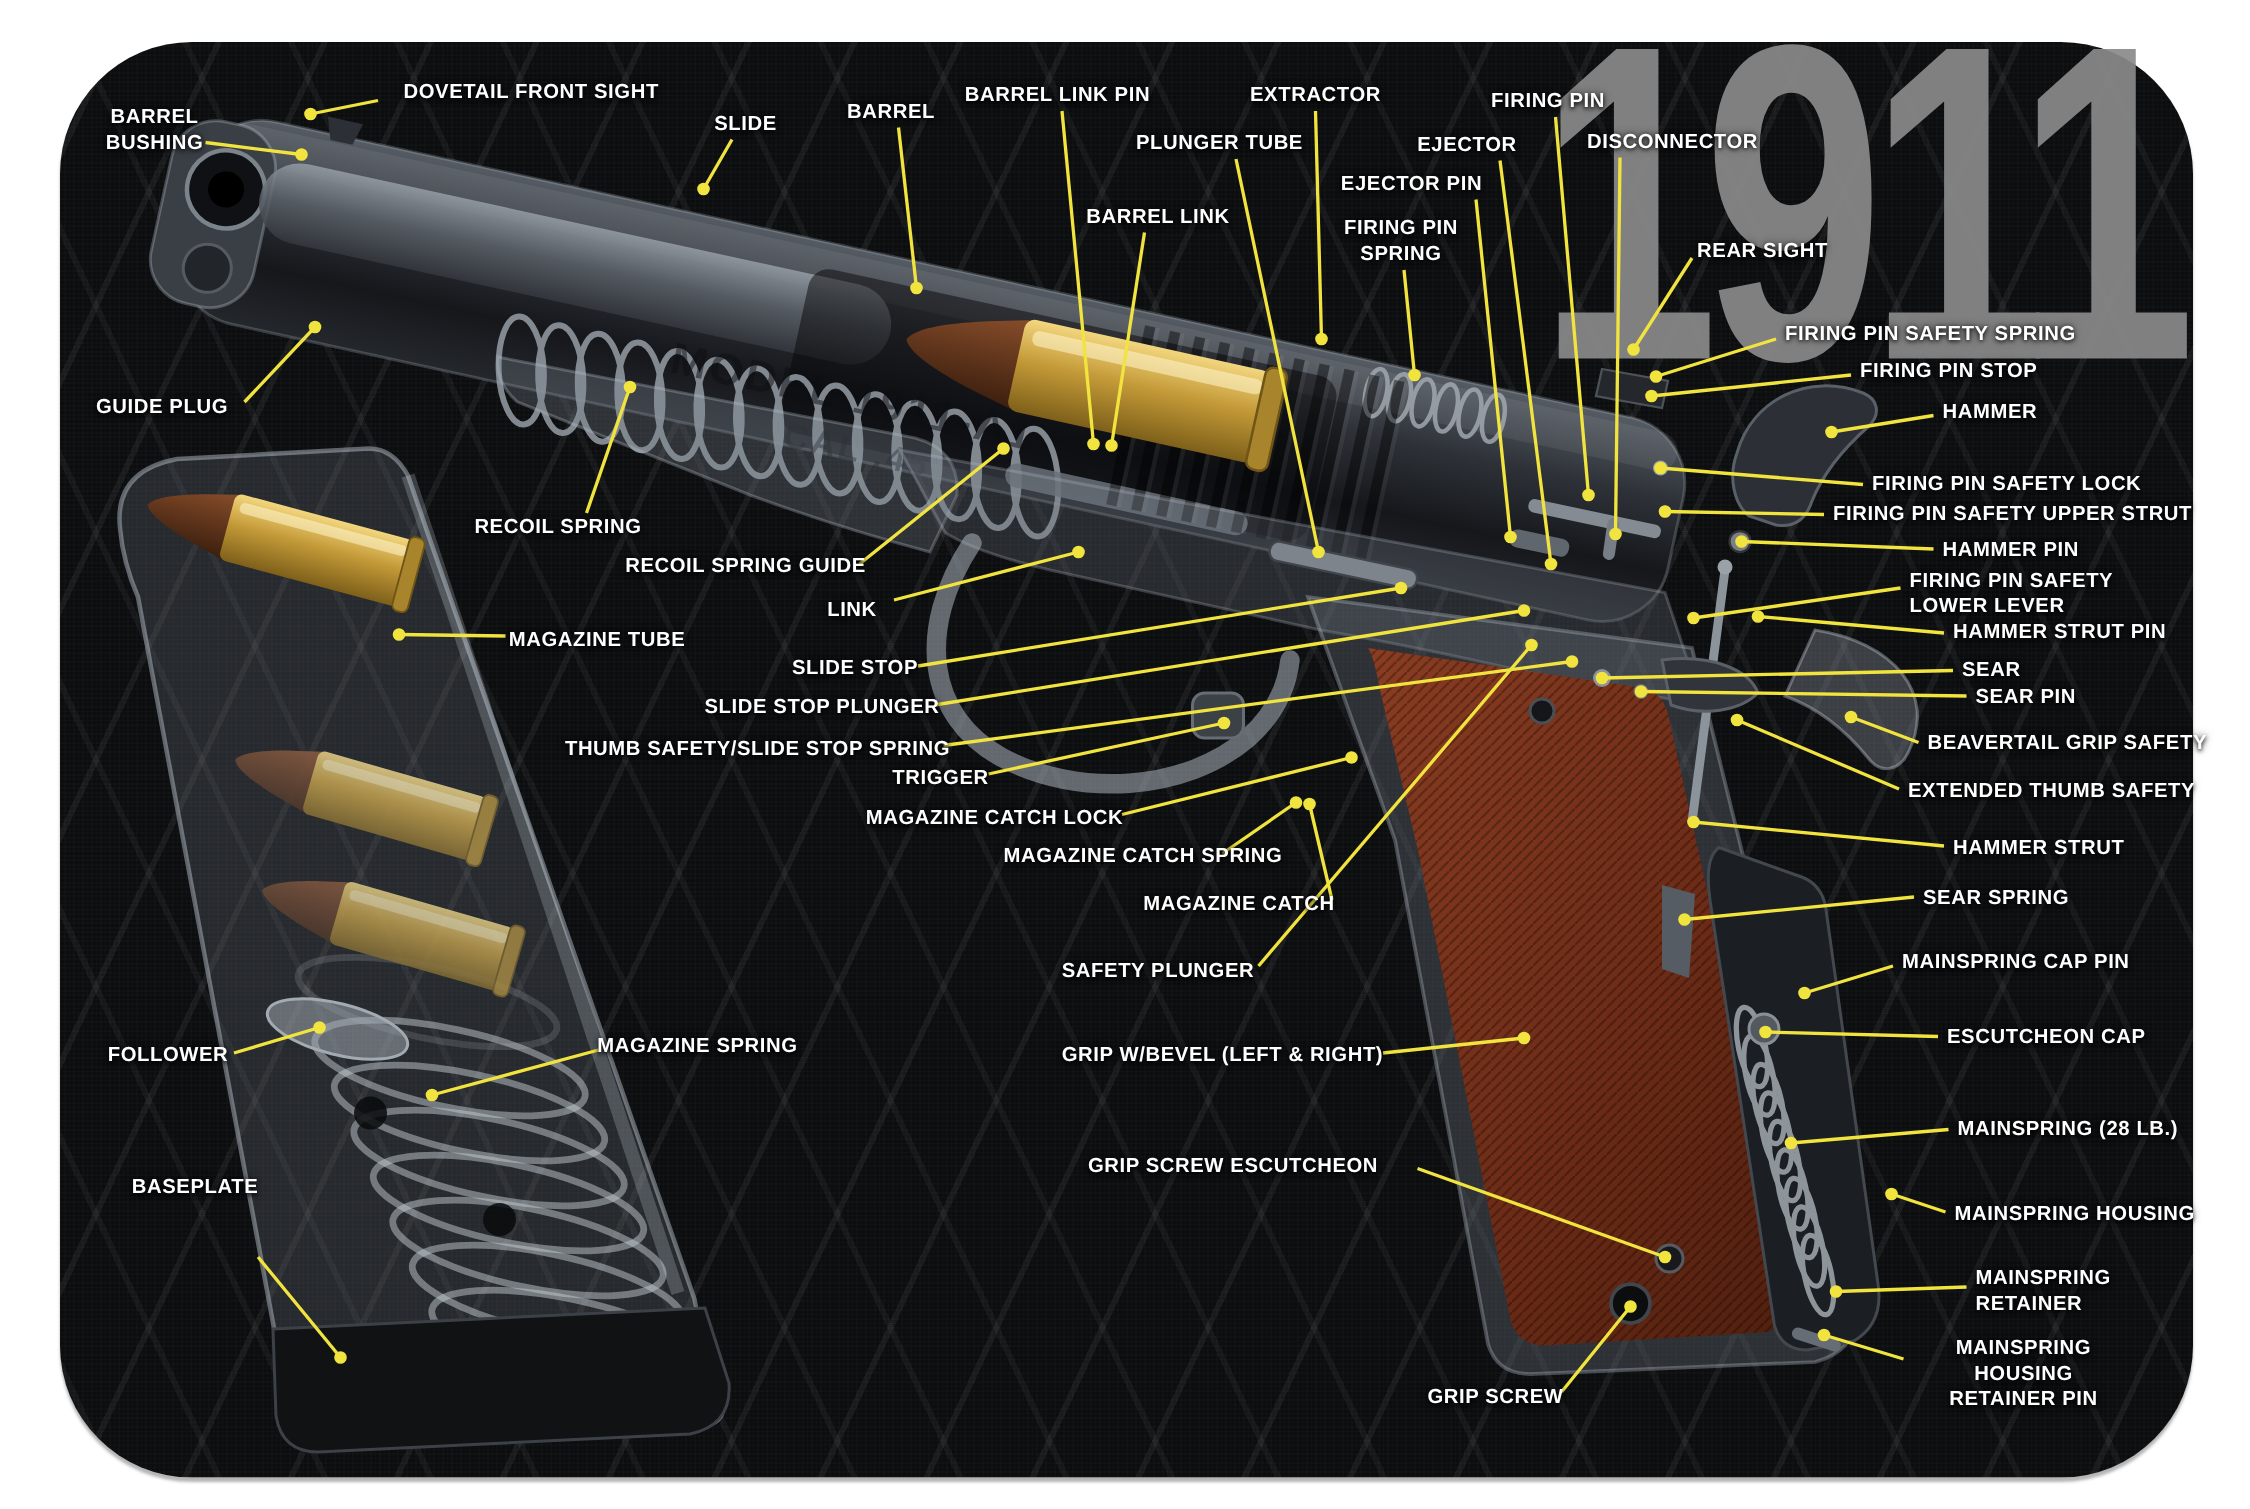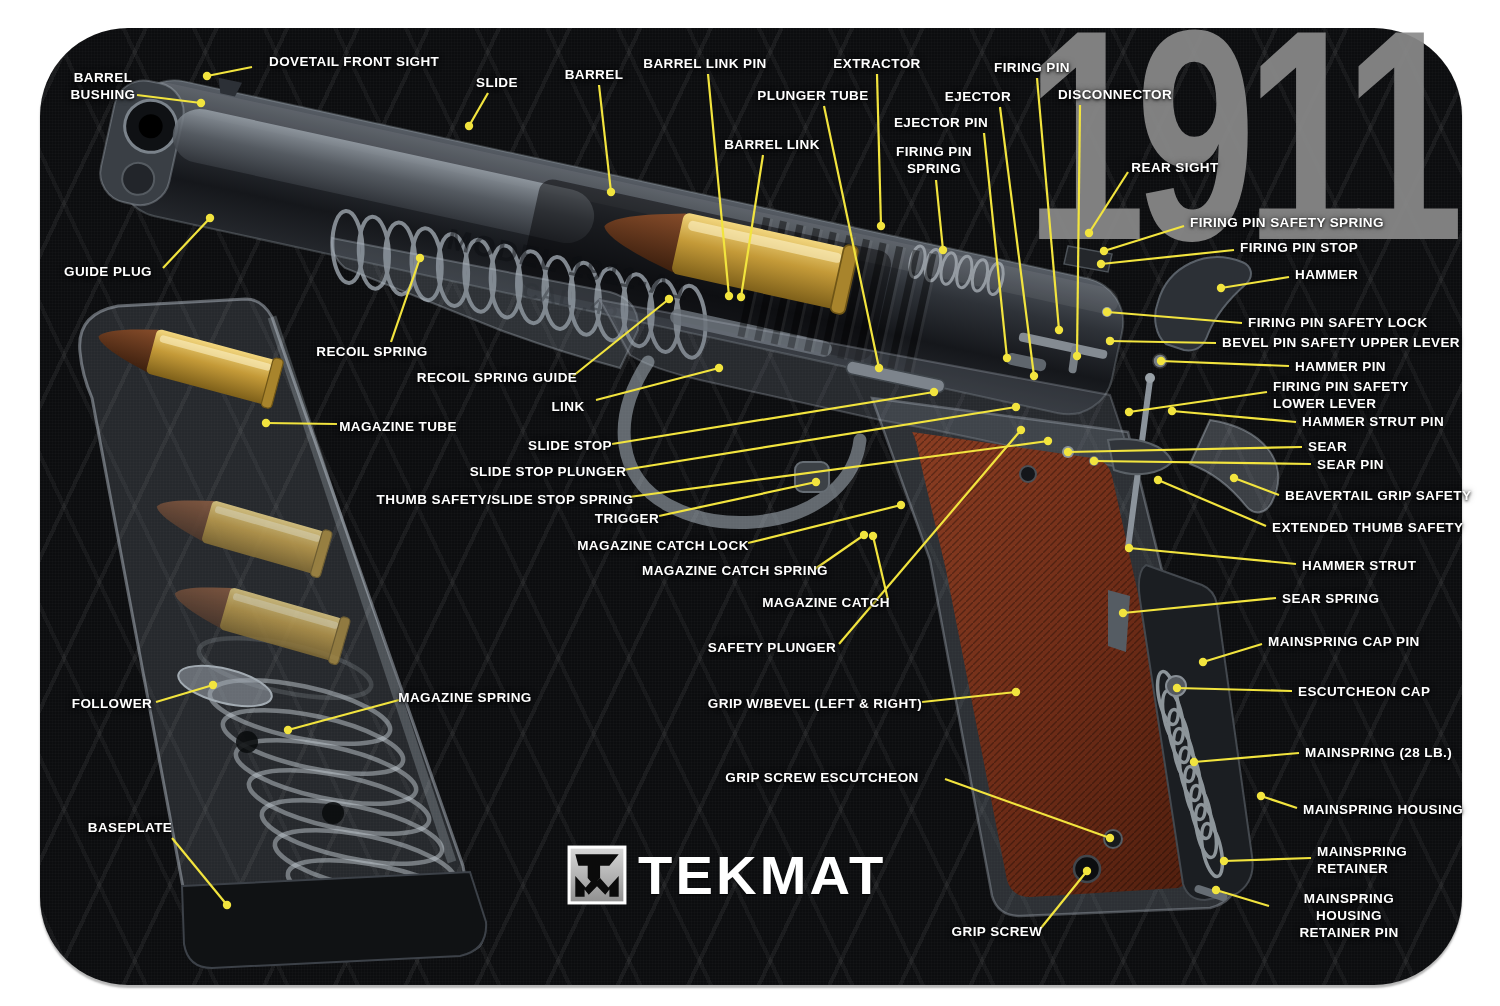--- a/index.html
+++ b/index.html
@@ -209,34 +209,20 @@
       <use href="#cartridge" transform="translate(162,508) rotate(16) scale(0.78)" opacity="0.9"></use>
       <path d="M80,352 Q76,314 118,306 L246,299 Q262,299 272,317 L285,355 L463,866 L471,912 Q473,944 447,952 L221,964 Q199,964 193,941 L92,398 Q82,375 80,352 Z" fill="rgba(145,155,165,0.20)" stroke="rgba(195,205,215,0.45)" stroke-width="3"></path>
       <path d="M272,317 L452,862" stroke="rgba(220,230,240,0.22)" stroke-width="9"></path>
       <circle cx="247" cy="742" r="11" fill="rgba(8,10,12,0.85)"></circle>
       <circle cx="333" cy="813" r="11" fill="rgba(8,10,12,0.85)"></circle>
       <use href="#cartridge" transform="translate(104,338) rotate(15) scale(0.82)"></use>
       <path d="M182,886 L470,872 L486,922 Q488,950 460,956 L212,968 Q188,968 184,944 Z" fill="#101214" stroke="#3c4148" stroke-width="2"></path>
     </g>
   </svg>
 
-  <div class="brand">
-    <svg width="62" height="62" viewBox="0 0 60 60">
-      <rect x="3" y="3" width="54" height="54" fill="url(#iconGrad2)" stroke="#ffffff" stroke-width="3"></rect>
-      <defs>
-        <linearGradient id="iconGrad2" x1="0" y1="0" x2="0" y2="1">
-          <stop offset="0" stop-color="#d9d9d9"></stop>
-            <stop offset="1" stop-color="#8f8f8f"></stop>
-        </linearGradient>
-      </defs>
-      <path d="M9,10 h42 l-9,11 h-9 v12 l-6,7 -6,-7 v-12 h-9 z" fill="#0b0b0b"></path>
-      <path d="M9,51 v-20 l10,11 8,-9 3,3 3,-3 8,9 10,-11 v20 h-9 v-7 l-4,5 -8,-8 -8,8 -4,-5 v7 z" fill="#0b0b0b"></path>
-    </svg>
-    <div class="word">TEKMAT</div>
-  </div>
 
   <svg class="leaders" id="leaders" width="1500" height="1006" viewBox="0 0 1500 1006">
       <line x1="137" y1="95" x2="201" y2="103"></line>
       <circle cx="201" cy="103" r="4.2"></circle>
       <line x1="252" y1="67" x2="207" y2="76"></line>
       <circle cx="207" cy="76" r="4.2"></circle>
       <line x1="488" y1="93" x2="469" y2="126"></line>
       <circle cx="469" cy="126" r="4.2"></circle>
       <line x1="599" y1="85" x2="611" y2="192"></line>
       <circle cx="611" cy="192" r="4.2"></circle>
@@ -354,21 +340,21 @@
       <div class="part-label center" style="left: 978px; top: 97px;">EJECTOR</div>
       <div class="part-label center" style="left: 941px; top: 123px;">EJECTOR PIN</div>
       <div class="part-label center" style="left: 934px; top: 161px;">FIRING PIN
 SPRING</div>
       <div class="part-label center" style="left: 1115px; top: 95px;">DISCONNECTOR</div>
       <div class="part-label center" style="left: 1175px; top: 168px;">REAR SIGHT</div>
       <div class="part-label left" style="left: 1190px; top: 223px;">FIRING PIN SAFETY SPRING</div>
       <div class="part-label left" style="left: 1240px; top: 248px;">FIRING PIN STOP</div>
       <div class="part-label left" style="left: 1295px; top: 275px;">HAMMER</div>
       <div class="part-label left" style="left: 1248px; top: 323px;">FIRING PIN SAFETY LOCK</div>
-      <div class="part-label left" style="left: 1222px; top: 343px;">BEVEL PIN SAFETY UPPER LEVER</div>
+      <div class="part-label left" style="left: 1222px; top: 343px;">FIRING PIN SAFETY UPPER STRUT</div>
       <div class="part-label left" style="left: 1295px; top: 367px;">HAMMER PIN</div>
       <div class="part-label left" style="left: 1273px; top: 396px;">FIRING PIN SAFETY
 LOWER LEVER</div>
       <div class="part-label left" style="left: 1302px; top: 422px;">HAMMER STRUT PIN</div>
       <div class="part-label left" style="left: 1308px; top: 447px;">SEAR</div>
       <div class="part-label left" style="left: 1317px; top: 465px;">SEAR PIN</div>
       <div class="part-label left" style="left: 1285px; top: 496px;">BEAVERTAIL GRIP SAFETY</div>
       <div class="part-label left" style="left: 1272px; top: 528px;">EXTENDED THUMB SAFETY</div>
       <div class="part-label left" style="left: 1302px; top: 566px;">HAMMER STRUT</div>
       <div class="part-label left" style="left: 1282px; top: 599px;">SEAR SPRING</div>
@@ -383,23 +369,23 @@
       <div class="part-label center" style="left: 108px; top: 272px;">GUIDE PLUG</div>
       <div class="part-label center" style="left: 372px; top: 352px;">RECOIL SPRING</div>
       <div class="part-label center" style="left: 497px; top: 378px;">RECOIL SPRING GUIDE</div>
       <div class="part-label center" style="left: 568px; top: 407px;">LINK</div>
       <div class="part-label center" style="left: 398px; top: 427px;">MAGAZINE TUBE</div>
       <div class="part-label center" style="left: 570px; top: 446px;">SLIDE STOP</div>
       <div class="part-label center" style="left: 548px; top: 472px;">SLIDE STOP PLUNGER</div>
       <div class="part-label center" style="left: 505px; top: 500px;">THUMB SAFETY/SLIDE STOP SPRING</div>
       <div class="part-label center" style="left: 627px; top: 519px;">TRIGGER</div>
       <div class="part-label center" style="left: 663px; top: 546px;">MAGAZINE CATCH LOCK</div>
-      <div class="part-label center" style="left: 725px; top: 571px; padding-left: 20px;">MAGAZINE CATCH SPRING</div>
+      <div class="part-label center" style="left: 752px; top: 571px; padding-left: 20px;">MAGAZINE CATCH SPRING</div>
       <div class="part-label center" style="left: 826px; top: 603px;">MAGAZINE CATCH</div>
       <div class="part-label center" style="left: 772px; top: 648px;">SAFETY PLUNGER</div>
       <div class="part-label center" style="left: 815px; top: 704px;">GRIP W/BEVEL (LEFT &amp; RIGHT)</div>
       <div class="part-label center" style="left: 822px; top: 778px;">GRIP SCREW ESCUTCHEON</div>
       <div class="part-label center" style="left: 997px; top: 932px;">GRIP SCREW</div>
       <div class="part-label center" style="left: 112px; top: 704px;">FOLLOWER</div>
       <div class="part-label center" style="left: 465px; top: 698px;">MAGAZINE SPRING</div>
-      <div class="part-label center" style="left: 130px; top: 828px;">BASEPLATE</div>
+      <div class="part-label center" style="left: 130px; top: 792px;">BASEPLATE</div>
     </div>
 </div>
 
 </body></html>

